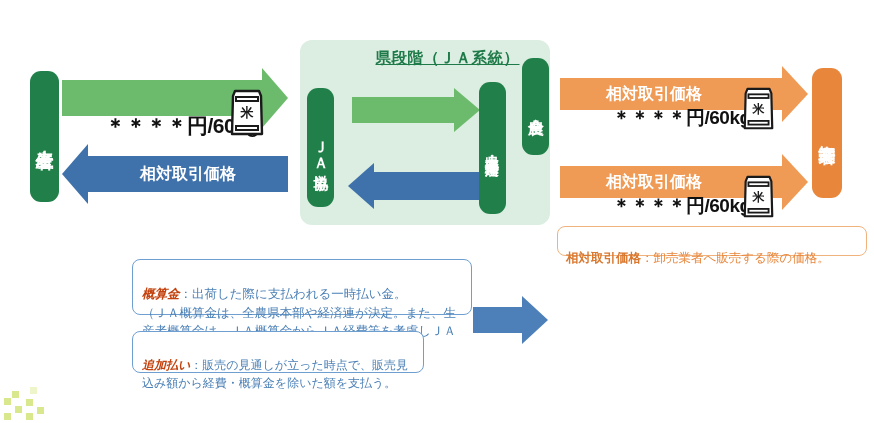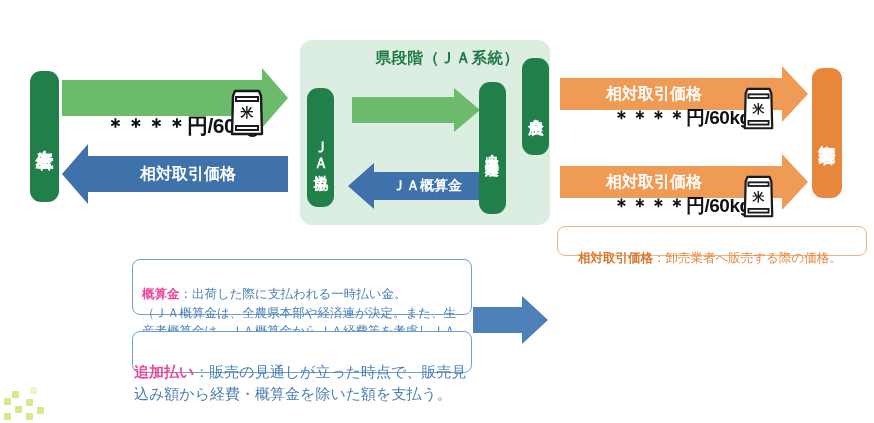--- a/index.html
+++ b/index.html
@@ -92,33 +92,33 @@
     box-sizing:border-box;
     background:#ffffff;
     border:1.4px solid;
     border-radius:8px;
     line-height:1.5;
     white-space:pre-line;
   }
   .note.blue{border-color:#6f9fd0;color:#4a7fb5;}
   .note.orange{border-color:#f0b37e;color:#e8873c;}
   .note b{font-weight:bold;}
-  .note.blue b{color:#ec4899;}
+  .note.blue b{color:#c2410c;font-style:italic;}
   .note.orange b{color:#d9782f;}
 
   
   .dot{position:absolute;width:7px;height:7px;background:#d9e88c;}
 </style>
 </head>
 <body>
 
 <div id="stage">
 
   <div class="abs panel" style="left:300px;top:40px;width:250px;height:185px;"></div>
-  <div class="abs panel-title" style="left:300px;top:48px;width:295px;">県段階（ＪＡ系統）</div>
+  <div class="abs panel-title" style="left:300px;top:48px;width:295px;text-decoration:underline;">県段階（ＪＡ系統）</div>
 
   <div class="arrow right" style="left:62px;top:80px;width:226px;height:36px;--c:#6cbb6c;--half:30px;">
     <div class="shaft"></div>
     <div class="head"></div>
   </div>
   <div class="price" style="left:105px;top:112px;font-size:21px;">＊＊＊＊円/60kg</div>
 
   <div class="ricebag" style="left:229px;top:88px;">
     <svg width="36" height="50" viewBox="0 0 36 50">
       <path d="M4 8 L6 3 L30 3 L32 8 L33 46 L3 46 Z" fill="#ffffff" stroke="#1a1a1a" stroke-width="2.4" stroke-linejoin="round"></path>
@@ -135,21 +135,20 @@
   </div>
 
   <div class="arrow right" style="left:352px;top:97px;width:128px;height:26px;--c:#6cbb6c;--half:22px;">
     <div class="shaft"></div>
     <div class="head"></div>
   </div>
 
   <div class="arrow left" style="left:348px;top:172px;width:132px;height:28px;--c:#3f72ab;--half:23px;">
     <div class="shaft"></div>
     <div class="head"></div>
-    <div class="arrow-label" style="font-size:14px;left:26px;right:0;">ＪＡ概算金</div>
   </div>
 
   <div class="arrow right" style="left:560px;top:78px;width:248px;height:32px;--c:#ef9a55;--half:28px;">
     <div class="shaft"></div>
     <div class="head"></div>
     <div class="arrow-label" style="font-size:16px;right:60px;">相対取引価格</div>
   </div>
   <div class="price" style="left:612px;top:105px;font-size:19px;">＊＊＊＊円/60kg</div>
   <div class="ricebag" style="left:742px;top:86px;">
     <svg width="33" height="46" viewBox="0 0 36 50">
@@ -178,30 +177,30 @@
   <div class="abs actor green vert" style="left:30px;top:71px;width:29px;height:131px;font-size:18px;">生産者</div>
 
   <div class="abs actor green vert" style="left:307px;top:88px;width:27px;height:119px;font-size:15px;">ＪＡ単協</div>
 
   <div class="abs actor green vert" style="left:479px;top:82px;width:27px;height:132px;font-size:14px;">県本部・経済連</div>
 
   <div class="abs actor green vert" style="left:522px;top:58px;width:27px;height:97px;font-size:16px;">全農</div>
 
   <div class="abs actor orange vert" style="left:812px;top:68px;width:30px;height:130px;font-size:17px;">卸売業者</div>
 
-  <div class="note orange" style="left:557px;top:226px;width:310px;height:30px;padding:5px 20px;font-size:12.5px;line-height:1.4;">
+  <div class="note orange" style="left:557px;top:226px;width:310px;height:30px;padding:5px 8px;font-size:12.5px;line-height:1.4;">
     <b>相対取引価格</b><span>：卸売業者へ販売する際の価格。</span>
   </div>
 
   <div class="note blue" style="left:132px;top:259px;width:340px;height:56px;padding:6px 9px;font-size:12.5px;">
     <b>概算金</b><span>：出荷した際に支払われる一時払い金。
 （ＪＡ概算金は、全農県本部や経済連が決定。また、生産者概算金は、ＪＡ概算金からＪＡ経費等を考慮しＪＡが決定。）</span>
   </div>
 
-  <div class="note blue" style="left:132px;top:331px;width:340px;height:42px;padding:6px 1px;font-size:15px;">
+  <div class="note blue" style="left:132px;top:331px;width:292px;height:42px;padding:6px 9px;font-size:12px;">
     <b>追加払い</b><span>：販売の見通しが立った時点で、販売見込み額から経費・概算金を除いた額を支払う。</span>
   </div>
 
   <div class="arrow right" style="left:473px;top:307px;width:75px;height:26px;--c:#4d7fb8;--half:24px;">
     <div class="shaft"></div>
     <div class="head"></div>
   </div>
 
 
   <div class="dot" style="left:4px;top:398px;"></div>

